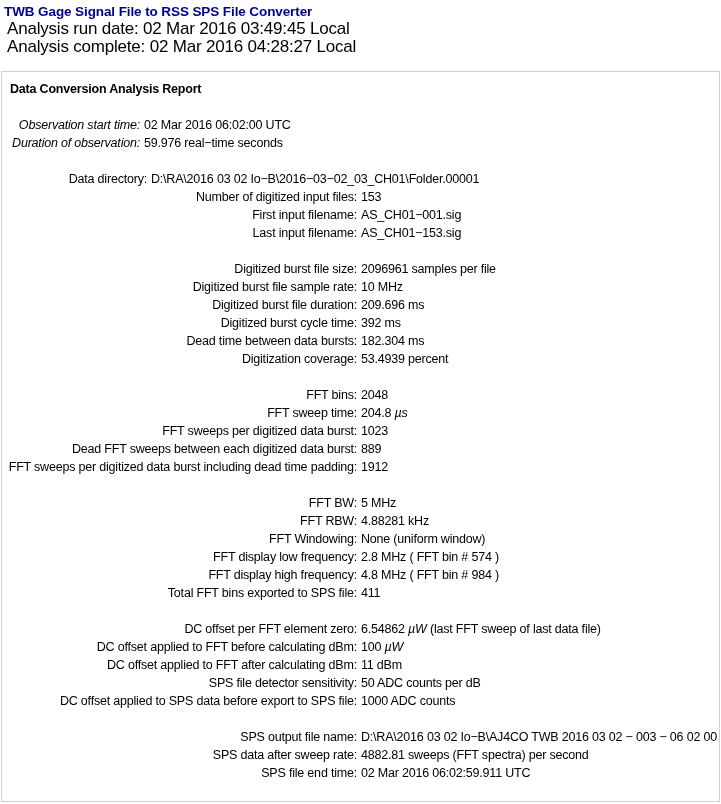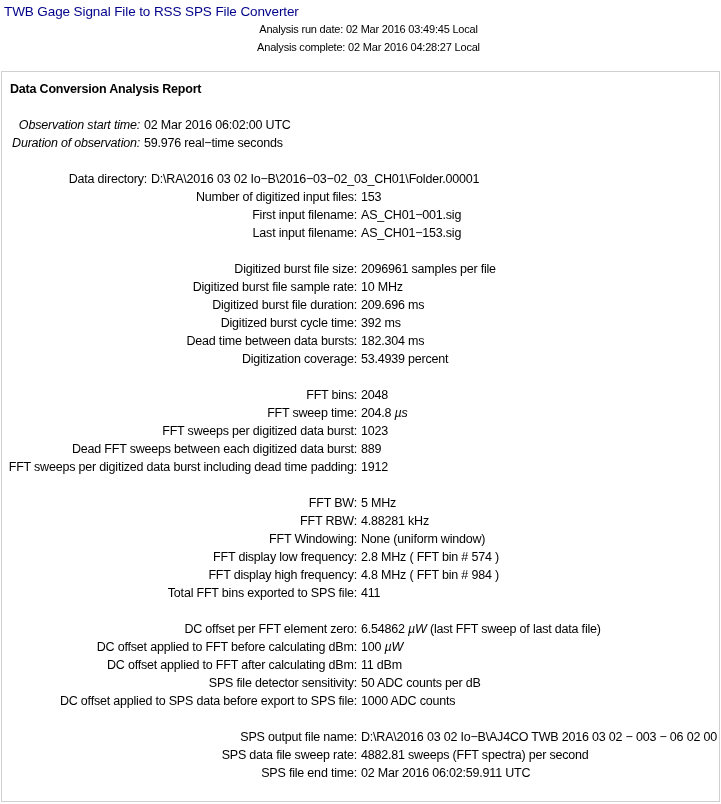--- a/index.html
+++ b/index.html
@@ -9,27 +9,27 @@
     --bg-color:#ffffff;
   }
   html,body{margin:0;padding:0;}
   body{
     width:721px;height:804px;overflow:hidden;
     background:var(--bg-color);
     color:var(--body-color);
     font-family:"Liberation Sans", sans-serif;
   }
   .app-title{
-    font-size:13.5px;font-weight:normal;color:var(--title-color);
+    font-size:13.5px;font-weight:bold;color:var(--title-color);
     line-height:17px;padding:3px 0 0 4px;letter-spacing:-0.1px;
     white-space:nowrap;
   }
   .meta-line{
-    font-size:11px;line-height:18px;padding-left:16px;
-    letter-spacing:-0.2px;white-space:nowrap;text-align:center;
+    font-size:17px;line-height:18px;padding-left:7px;
+    letter-spacing:-0.2px;white-space:nowrap;
   }
   .report-box{
     box-sizing:border-box;
     margin:15px 1px 0 1px;
     width:719px;height:731px;
     border:1px solid var(--border-color);
     padding:8px 0 0 3px;
     overflow:hidden;
   }
   .report-heading{
@@ -243,21 +243,21 @@
         </div>
         <div class="group">
           <div class="row col-mid">
             <div class="lbl">
               <span>SPS output file name:</span>
             </div>
             <div class="val">D:\RA\2016 03 02 Io−B\AJ4CO TWB 2016 03 02 − 003 − 06 02 00 .sps</div>
           </div>
           <div class="row col-mid">
             <div class="lbl">
-              <span>SPS data file sweep rate:</span>
+              <span>SPS data after sweep rate:</span>
             </div>
             <div class="val">4882.81 sweeps (FFT spectra) per second</div>
           </div>
           <div class="row col-mid">
             <div class="lbl">
               <span>SPS file end time:</span>
             </div>
             <div class="val">02 Mar 2016 06:02:59.911 UTC</div>
           </div>
         </div>

